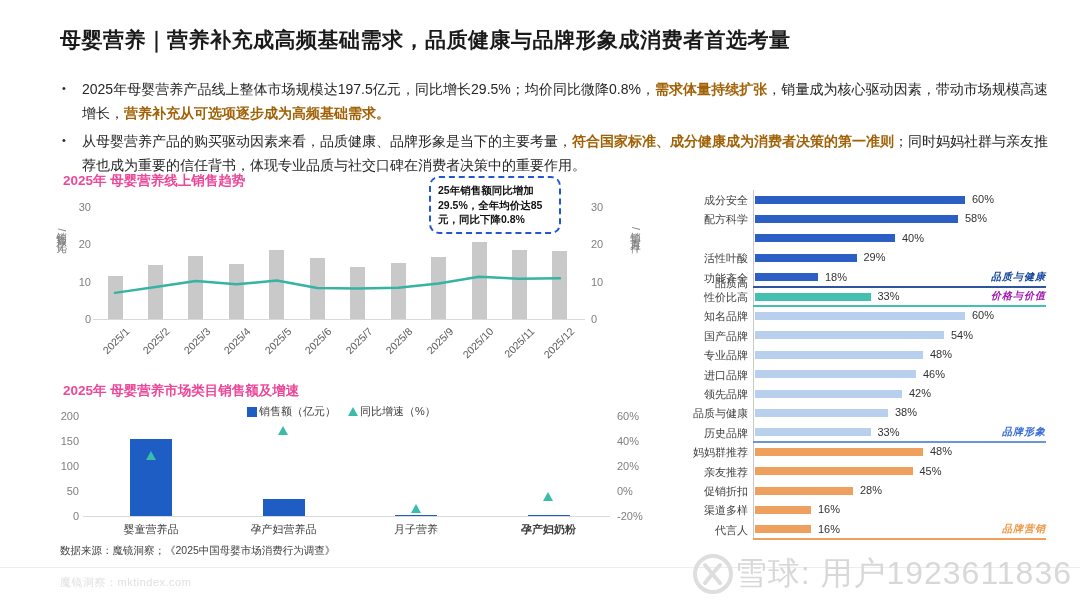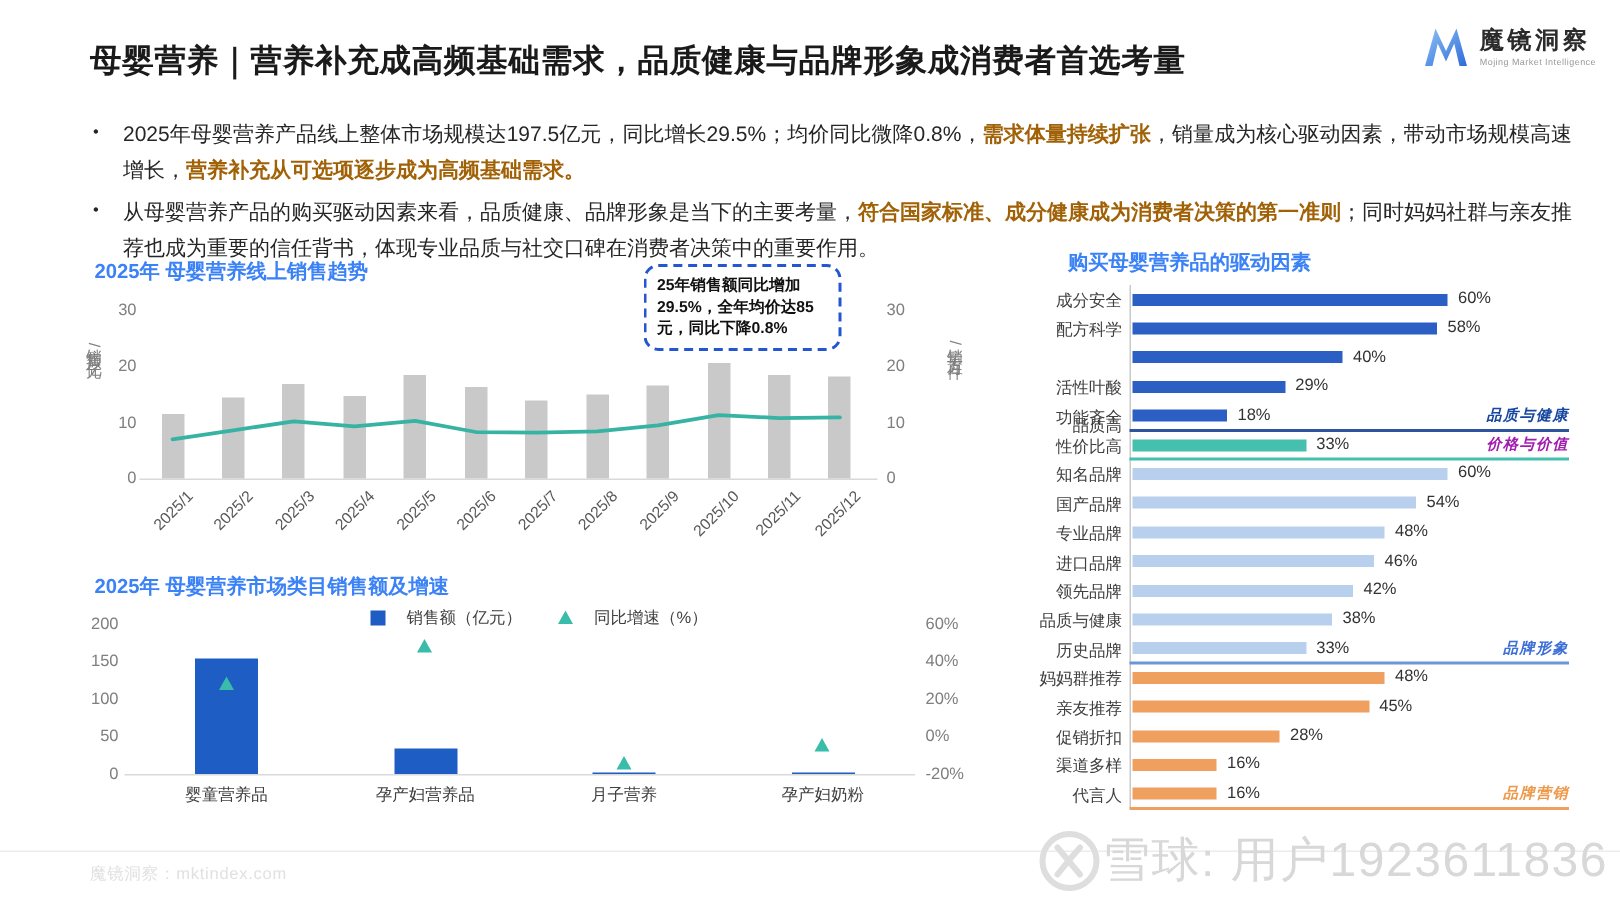--- a/index.html
+++ b/index.html
@@ -6,35 +6,35 @@
   .page{position:relative;width:1080px;height:608px;background:#ffffff;overflow:hidden;
         font-family:"Liberation Sans","DejaVu Sans",sans-serif;}
   .title{position:absolute;left:60px;top:26px;font-size:21px;font-weight:bold;color:#1a1a1a;letter-spacing:0.5px;white-space:nowrap;}
   .logo{position:absolute;right:16px;top:16px;display:flex;align-items:center;gap:6px;}
   .logo-cn{font-size:16px;font-weight:bold;color:#2b2b2b;letter-spacing:2.5px;white-space:nowrap;}
   .logo-en{font-size:6px;color:#9a9a9a;letter-spacing:0.3px;white-space:nowrap;margin-top:1px;}
   .bullets{position:absolute;left:58px;top:78px;width:990px;margin:0;padding:0;list-style:none;}
   .bullets li{position:relative;padding-left:24px;font-size:14px;line-height:1.68;color:#262626;margin-bottom:5px;text-align:justify;}
   .bullets li::before{content:"\2022";position:absolute;left:4px;top:1px;color:#262626;font-size:11px;}
   .bullets .em{color:#a16207;font-weight:bold;}
-  .chart-title{position:absolute;font-size:13.5px;font-weight:bold;color:#3b82f6;white-space:nowrap;}
+  .chart-title{position:absolute;font-size:13.5px;font-weight:bold;color:#ec4899;white-space:nowrap;}
   .c1{position:absolute;left:55px;top:172px;width:600px;height:210px;}
   .c2{position:absolute;left:55px;top:382px;width:600px;height:165px;}
   .c3{position:absolute;left:690px;top:166px;width:388px;height:395px;}
   .tick{position:absolute;font-size:11px;color:#7f7f7f;white-space:nowrap;}
   .vlabel{position:absolute;writing-mode:vertical-rl;font-size:10.5px;color:#7f7f7f;letter-spacing:1.5px;}
   .baseline{position:absolute;height:1px;background:#d9d9d9;}
   .bar{position:absolute;}
   .vaxis{position:absolute;}
   .xlabel{position:absolute;font-size:10.5px;color:#595959;white-space:nowrap;text-align:right;width:60px;
           transform-origin:100% 0;transform:rotate(-45deg);}
   .callout{position:absolute;left:374px;top:4px;width:114px;border:2px dashed #2456d0;border-radius:10px;
            padding:5px 7px;font-size:10.5px;font-weight:bold;color:#111;line-height:1.4;background:rgba(255,255,255,0.96);z-index:6;}
   .c1svg{position:absolute;left:0;top:0;pointer-events:none;z-index:3;}
-  .legend{position:absolute;left:192px;top:22px;display:flex;align-items:center;gap:14px;font-size:11px;color:#404040;white-space:nowrap;}
+  .legend{position:absolute;left:192px;top:22px;display:flex;align-items:center;gap:2px;font-size:11px;color:#404040;white-space:nowrap;}
   .sq{width:10px;height:10px;background:#1e5ec4;display:inline-block;}
   .tri{width:0;height:0;border-left:5.5px solid transparent;border-right:5.5px solid transparent;border-bottom:9px solid #3abcab;display:inline-block;}
   .tri.abs{position:absolute;}
   .catlabel{position:absolute;font-size:11px;color:#404040;}
   .hrow-label{position:absolute;font-size:11px;color:#404040;text-align:right;white-space:nowrap;}
   .hval{position:absolute;font-size:11px;color:#333;white-space:nowrap;}
   .gdiv{position:absolute;height:2px;}
   .glabel{position:absolute;font-size:10px;font-weight:bold;font-style:italic;text-align:right;letter-spacing:1px;white-space:nowrap;}
   .footer-src{position:absolute;left:60px;top:544px;font-size:10.5px;color:#424242;}
   .footer-hr{position:absolute;left:0;top:567px;width:1080px;height:1px;background:#ececec;}
@@ -42,35 +42,20 @@
   .wm{position:absolute;right:8px;top:552px;display:flex;align-items:center;gap:0;}
   .wm-text{font-size:32px;color:#d8d8d8;letter-spacing:1px;white-space:nowrap;}
 </style>
 </head>
 <body>
 
 <div class="page">
 
   <div class="title">母婴营养｜营养补充成高频基础需求，品质健康与品牌形象成消费者首选考量</div>
 
-  <div class="logo">
-    <svg width="34" height="30" viewBox="0 0 34 30">
-      <defs>
-        <linearGradient id="mg" x1="0" y1="0" x2="1" y2="1">
-          <stop offset="0" stop-color="#8ec1f5"></stop>
-            <stop offset="1" stop-color="#2e6bd8"></stop>
-        </linearGradient>
-      </defs>
-      <path d="M3 28 L10 3 L17 18 L24 3 L31 28 L26 28 L22.5 13 L17 25 L11.5 13 L8 28 Z" fill="url(#mg)"></path>
-    </svg>
-    <div>
-      <div class="logo-cn">魔镜洞察</div>
-      <div class="logo-en">Mojing Market Intelligence</div>
-    </div>
-  </div>
 
   <ul class="bullets">
       <li><span>2025年母婴营养产品线上整体市场规模达197.5亿元，同比增长29.5%；均价同比微降0.8%，</span><span class="em">需求体量持续扩张</span><span>，销量成为核心驱动因素，带动市场规模高速增长，</span><span class="em">营养补充从可选项逐步成为高频基础需求。</span></li>
       <li><span>从母婴营养产品的购买驱动因素来看，品质健康、品牌形象是当下的主要考量，</span><span class="em">符合国家标准、成分健康成为消费者决策的第一准则</span><span>；同时妈妈社群与亲友推荐也成为重要的信任背书，体现专业品质与社交口碑在消费者决策中的重要作用。</span></li>
     </ul>
 
   <div class="c1">
     <div class="chart-title" style="left:8px;top:0;">2025年 母婴营养线上销售趋势</div>
     <div class="vlabel" style="left:0;top:52px;">销售额/亿元</div>
     <div class="vlabel" style="left:574px;top:52px;">销量/百万件</div>
@@ -136,25 +121,24 @@
       <div class="bar" style="left: 207.5px; top: 116.5px; width: 42px; height: 17.5px; background: rgb(30, 94, 196);"></div>
       <div class="bar" style="left: 340px; top: 132.5px; width: 42px; height: 1.5px; background: rgb(30, 94, 196);"></div>
       <div class="bar" style="left: 472.5px; top: 132.5px; width: 42px; height: 1.5px; background: rgb(30, 94, 196);"></div>
       <div class="tri abs" style="left: 90.5px; top: 69px;"></div>
       <div class="tri abs" style="left: 223px; top: 44px;"></div>
       <div class="tri abs" style="left: 355.5px; top: 121.5px;"></div>
       <div class="tri abs" style="left: 488px; top: 110.25px;"></div>
       <div class="catlabel" style="left: 36px; top: 140px; width: 120px; text-align: center;">婴童营养品</div>
       <div class="catlabel" style="left: 168.5px; top: 140px; width: 120px; text-align: center;">孕产妇营养品</div>
       <div class="catlabel" style="left: 301px; top: 140px; width: 120px; text-align: center;">月子营养</div>
-      <div class="catlabel" style="left: 433.5px; top: 140px; width: 120px; text-align: center;">孕产妇奶粉</div>
+      <div class="catlabel" style="left: 433.5px; top: 140px; width: 120px; text-align: center; font-weight: bold;">孕产妇奶粉</div>
     </div>
 
   <div class="c3">
-    <div class="chart-title" style="left:22px;top:0;">购买母婴营养品的驱动因素</div>
   <div class="vaxis" style="left: 63px; top: 24px; width: 1px; height: 349.2px; background: rgb(201, 201, 201);"></div>
       <div class="hrow-label" style="left: 0px; top: 27px; width: 58px;">成分安全</div>
       <div class="bar" style="left: 65px; top: 29.5px; width: 210px; height: 8px; background: rgb(43, 95, 196);"></div>
       <div class="hval" style="left: 282px; top: 27px;">60%</div>
       <div class="hrow-label" style="left: 0px; top: 46.4px; width: 58px;">配方科学</div>
       <div class="bar" style="left: 65px; top: 48.9px; width: 203px; height: 8px; background: rgb(43, 95, 196);"></div>
       <div class="hval" style="left: 275px; top: 46.4px;">58%</div>
       <div class="hrow-label" style="left: 0px; top: 65.8px; width: 58px; margin-top: 44px;">品质高</div>
       <div class="bar" style="left: 65px; top: 68.3px; width: 140px; height: 8px; background: rgb(43, 95, 196);"></div>
       <div class="hval" style="left: 212px; top: 65.8px;">40%</div>
@@ -206,20 +190,21 @@
       <div class="hrow-label" style="left: 0px; top: 337.4px; width: 58px;">渠道多样</div>
       <div class="bar" style="left: 65px; top: 339.9px; width: 56px; height: 8px; background: rgb(240, 160, 94);"></div>
       <div class="hval" style="left: 128px; top: 337.4px;">16%</div>
       <div class="hrow-label" style="left: 0px; top: 356.8px; width: 58px;">代言人</div>
       <div class="bar" style="left: 65px; top: 359.3px; width: 56px; height: 8px; background: rgb(240, 160, 94);"></div>
       <div class="hval" style="left: 128px; top: 356.8px;">16%</div>
       <div class="gdiv" style="left: 63px; top: 372.2px; width: 293px; background: rgb(240, 160, 94);"></div>
       <div class="glabel" style="left: 226px; top: 356.2px; width: 130px; color: rgb(238, 154, 77);">品牌营销</div>
     </div>
 
+  <div class="footer-src">数据来源：魔镜洞察；《2025中国母婴市场消费行为调查》</div>
   <div class="footer-hr"></div>
   <div class="footer-site">魔镜洞察：mktindex.com</div>
 
   <div class="wm">
     <svg width="44" height="44" viewBox="0 0 44 44">
       <circle cx="22" cy="22" r="18" fill="none" stroke="#dedede" stroke-width="4"></circle>
       <path d="M14 13 L29 31 M29 13 Q21 22 14 31" stroke="#dedede" stroke-width="4" fill="none" stroke-linecap="round"></path>
     </svg>
     <span class="wm-text">雪球: 用户1923611836</span>
   </div>

